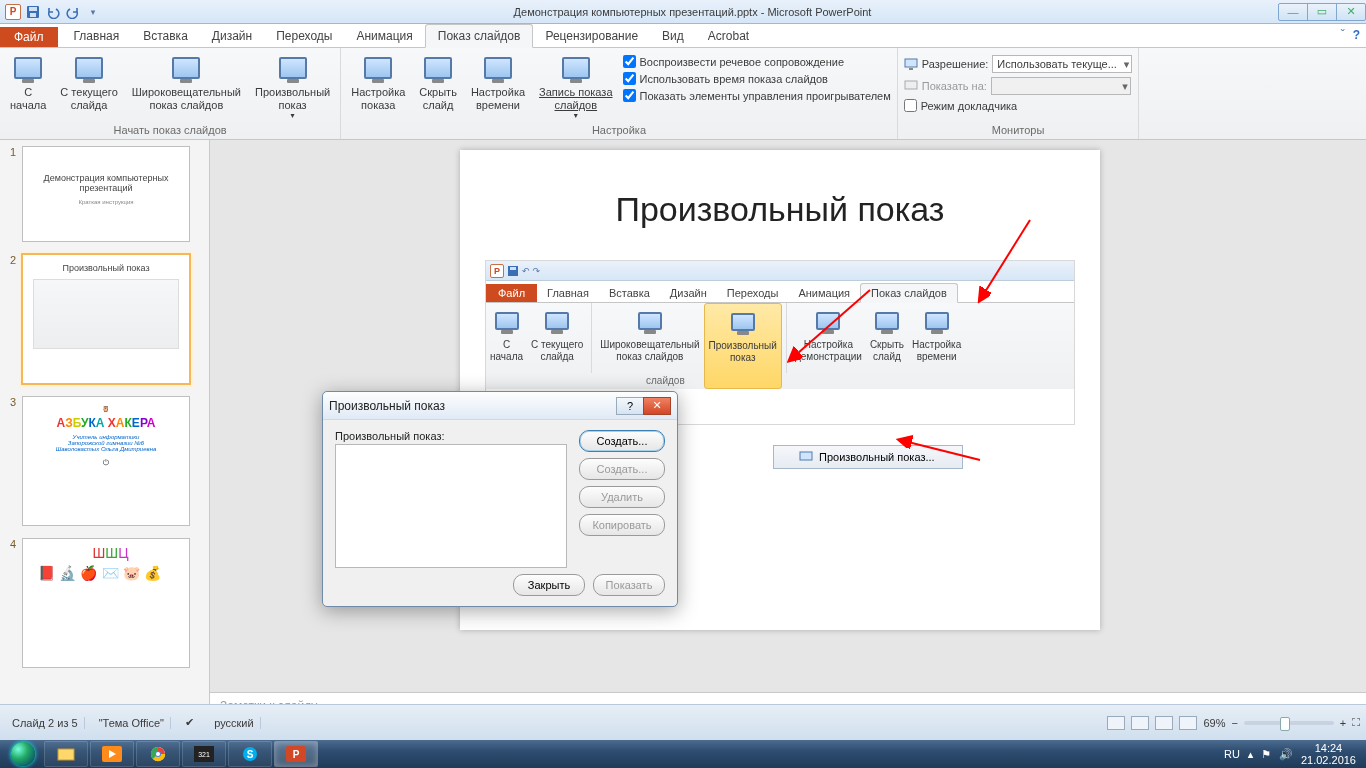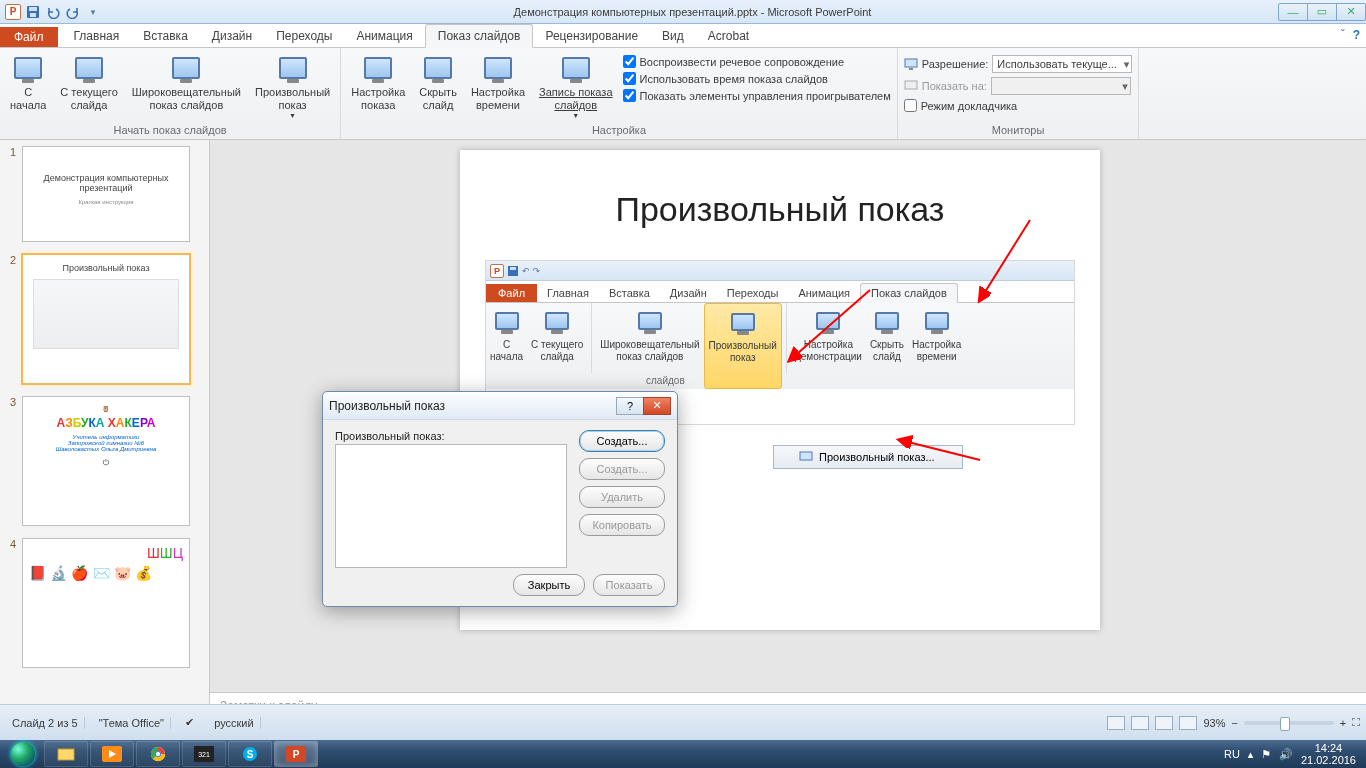--- a/index.html
+++ b/index.html
@@ -321,21 +321,21 @@
           <div style="font-size:6px;color:#06c;white-space:pre-line;font-style:italic;">Учитель информатики
 Запорожской гимназии №6
 Шаволовастых Ольга Дмитриевна</div>
           <div style="margin-top:6px;">⏻</div>
         </div>
           </div>
       </div>
       <div class="thumbwrap">
           <div class="thumbnum">4</div>
         <div class="thumb t130">
-            <div class="tcontent" style="text-align:right;padding:6px;">
+            <div class="tcontent" style="text-align:center;padding:6px;margin-left:9px;">
           <div style="font-size:14px;"><span style="color:#d33;">Ш</span><span style="color:#3a3;">Ш</span><span style="color:#c3c;">Ц</span></div>
           <div style="display:flex;gap:4px;flex-wrap:wrap;font-size:14px;margin-top:4px;">📕 🔬 🍎 ✉️ 🐷 💰</div>
         </div>
           </div>
       </div>
     </div>
   </div>
 
   <div class="editor">
     <div class="canvaswrap">
@@ -473,21 +473,21 @@
 <div class="statusbar">
   <div class="cell">Слайд 2 из 5</div>
   <div class="cell">"Тема Office"</div>
   <div class="cell" style="border:none;">✔</div>
   <div class="cell">русский</div>
   <div class="right">
     <div class="viewbtn"></div>
     <div class="viewbtn"></div>
     <div class="viewbtn"></div>
     <div class="viewbtn"></div>
-    <span>93%</span>
+    <span>69%</span>
     <span>−</span>
     <div class="zoomslider"></div>
     <span>+</span>
     <span>⛶</span>
   </div>
 </div>
 
 <div class="taskbar">
   <div class="startbtn">
       <div class="start-orb"></div>

